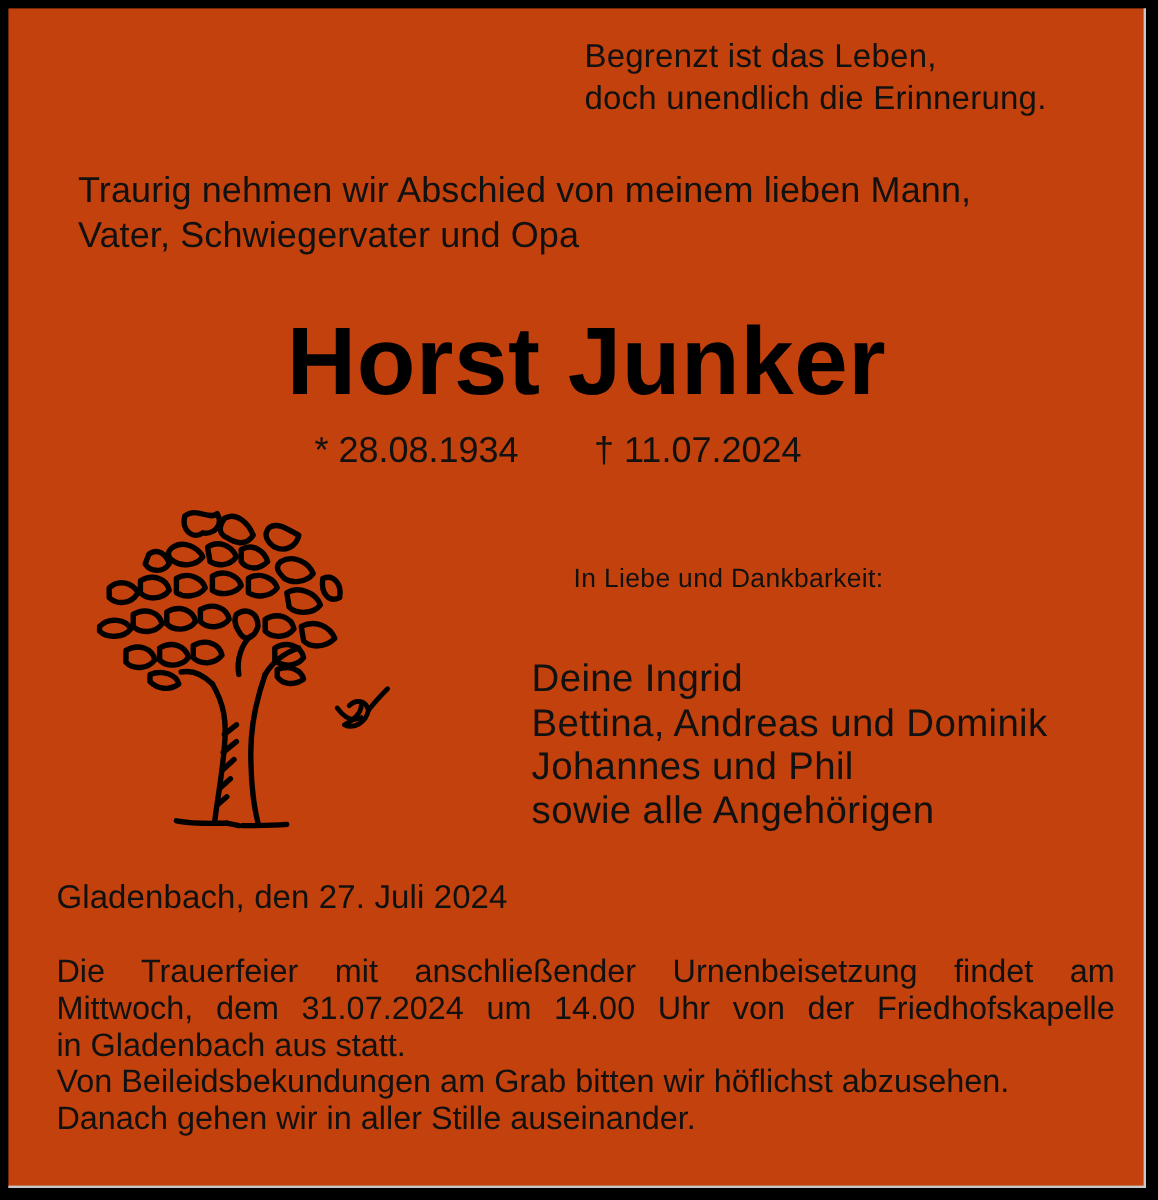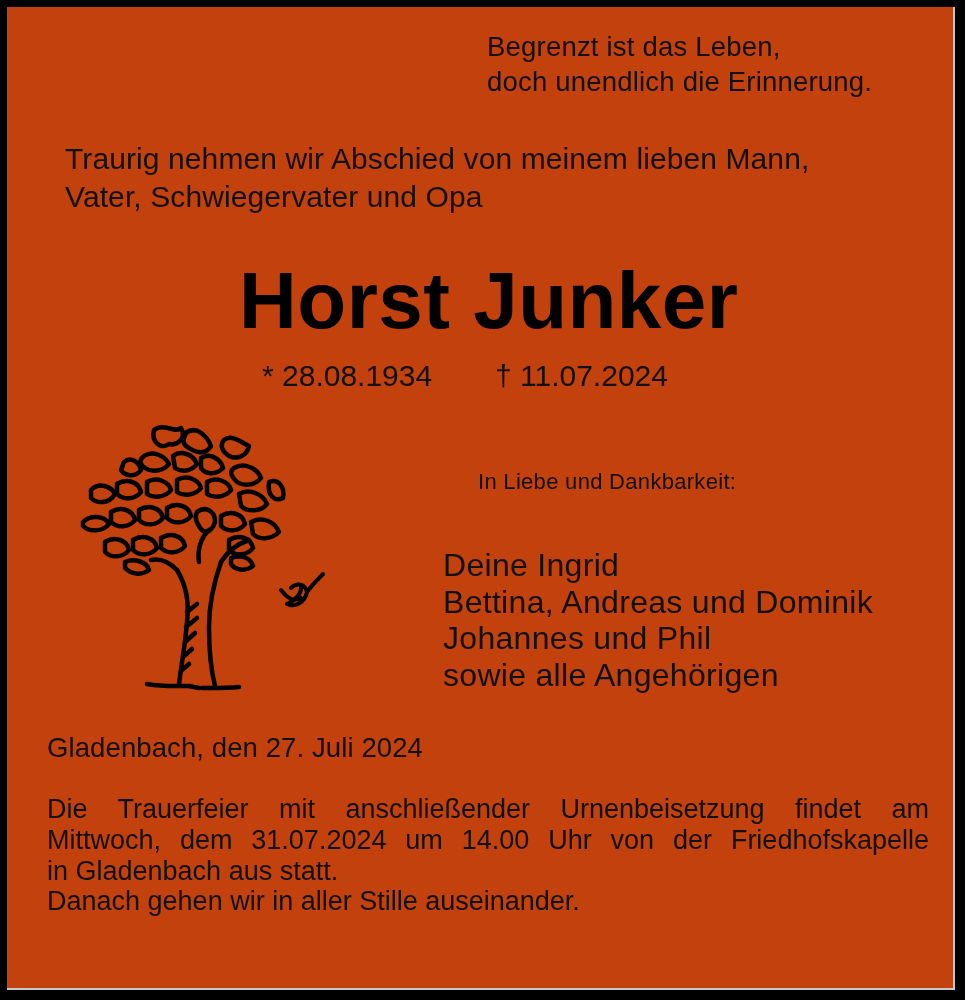--- a/index.html
+++ b/index.html
@@ -110,16 +110,17 @@
     <div>Johannes und Phil</div>
     <div>sowie alle Angehörigen</div>
   </div>
 
   <div class="abs place-date">Gladenbach, den 27. Juli 2024</div>
 
   <div class="ceremony">
     <span class="line justify">Die Trauerfeier mit anschließender Urnenbeisetzung findet am</span>
     <span class="line justify">Mittwoch, dem 31.07.2024 um 14.00 Uhr von der Friedhofskapelle</span>
     <span class="line left">in Gladenbach aus statt.</span>
+    <span class="line left">Von Beileidsbekundungen am Grab bitten wir höflichst abzusehen.</span>
     <span class="line left">Danach gehen wir in aller Stille auseinander.</span>
   </div>
 
 </div>
 
 </body></html>

